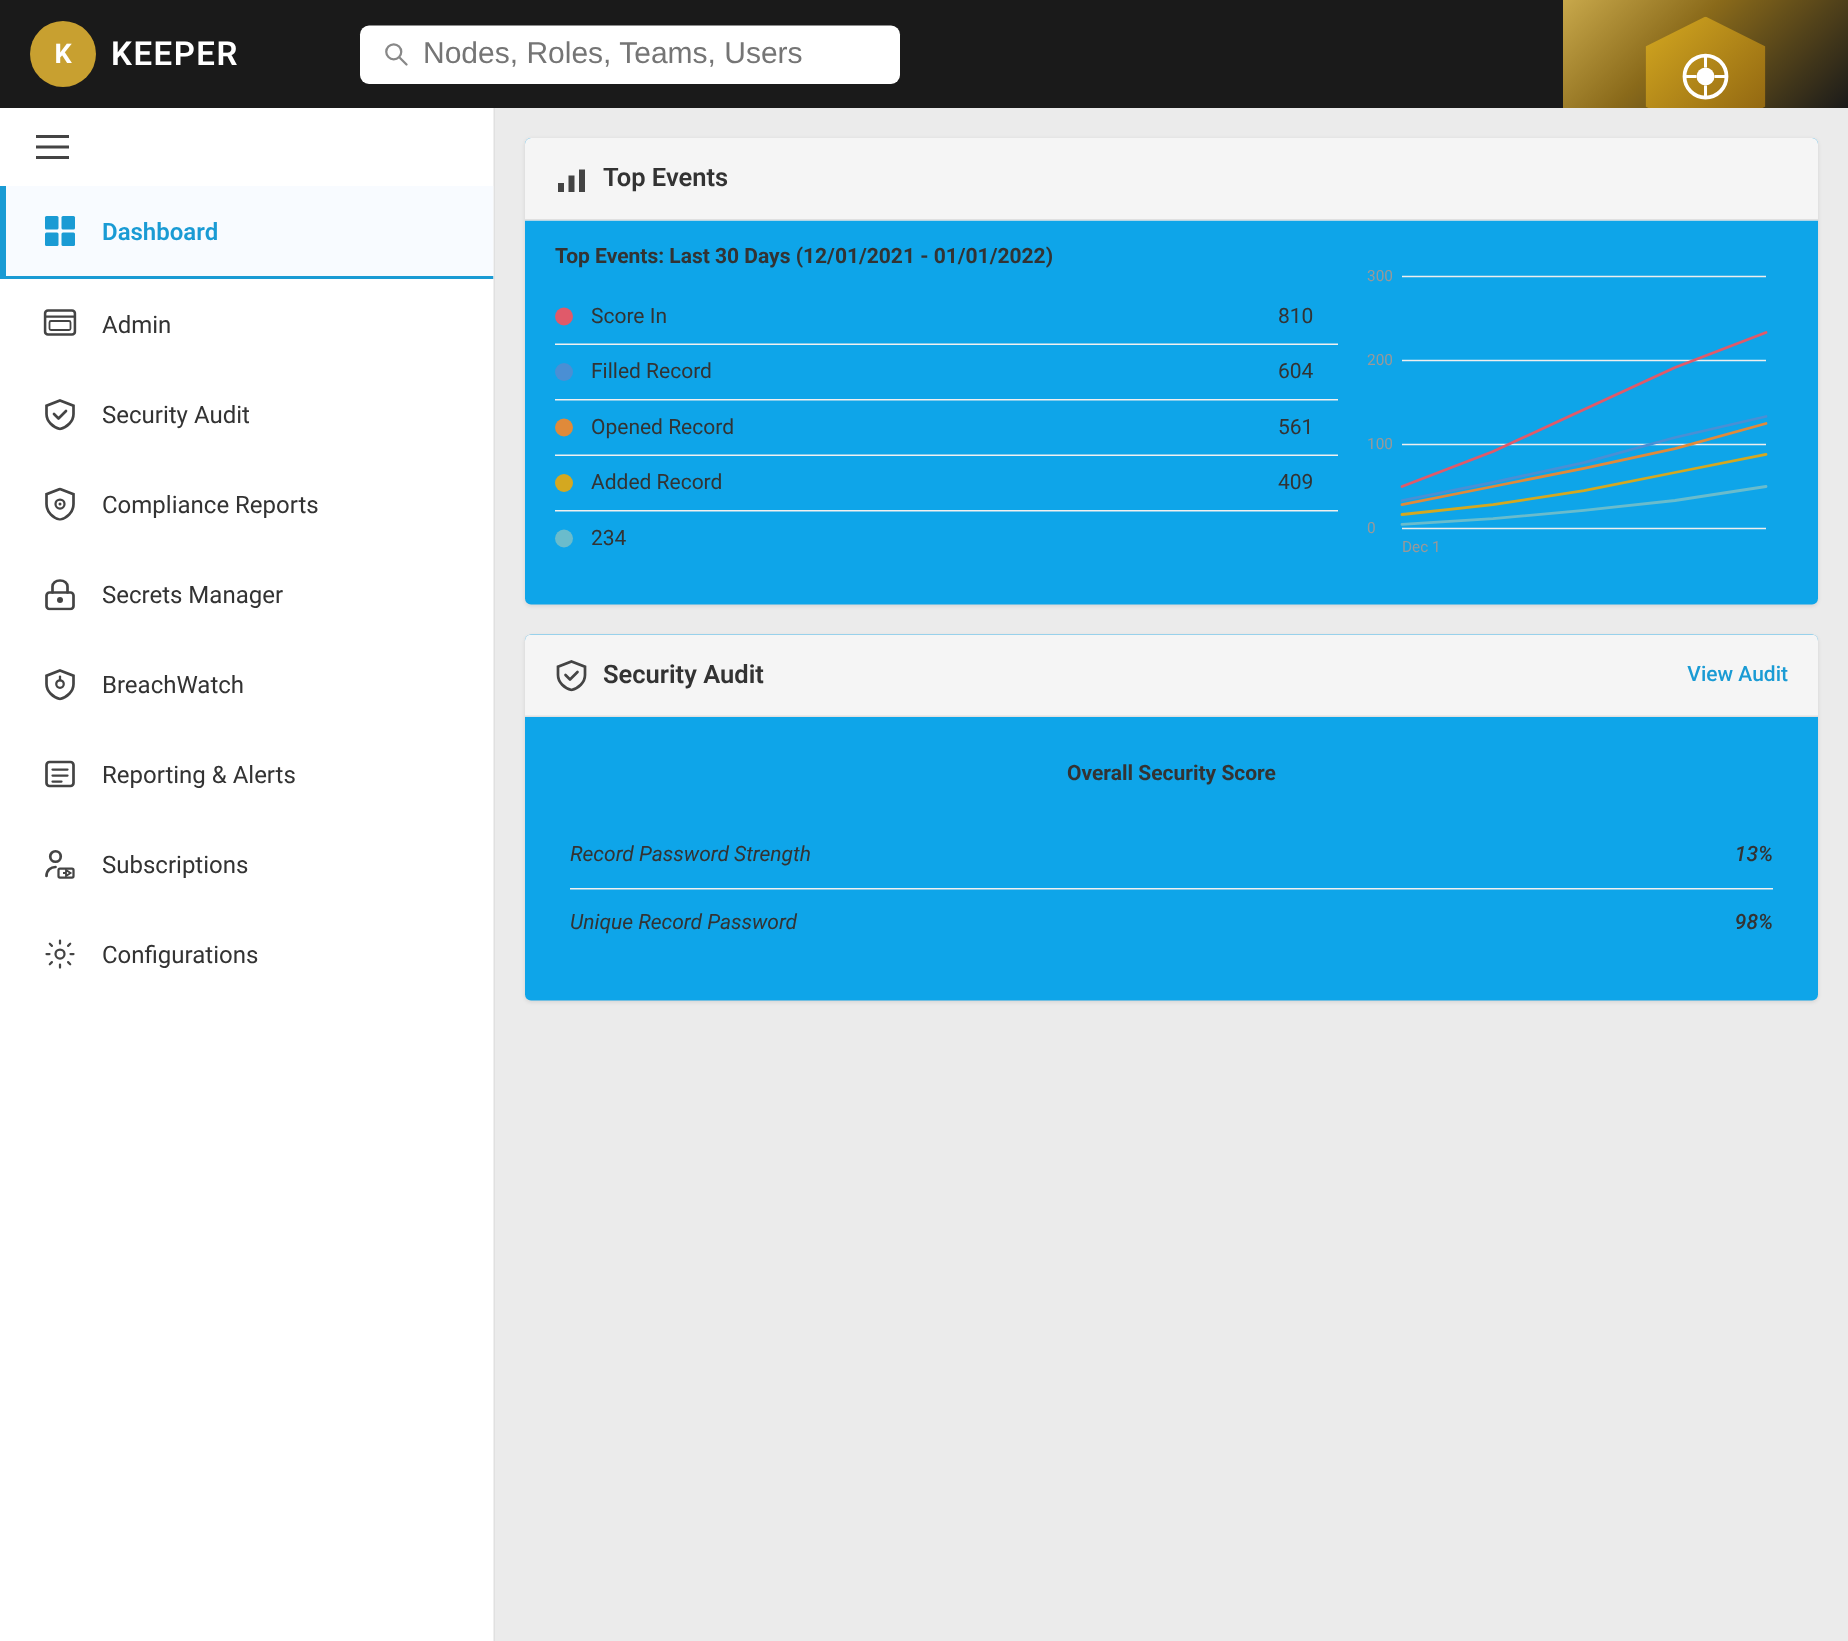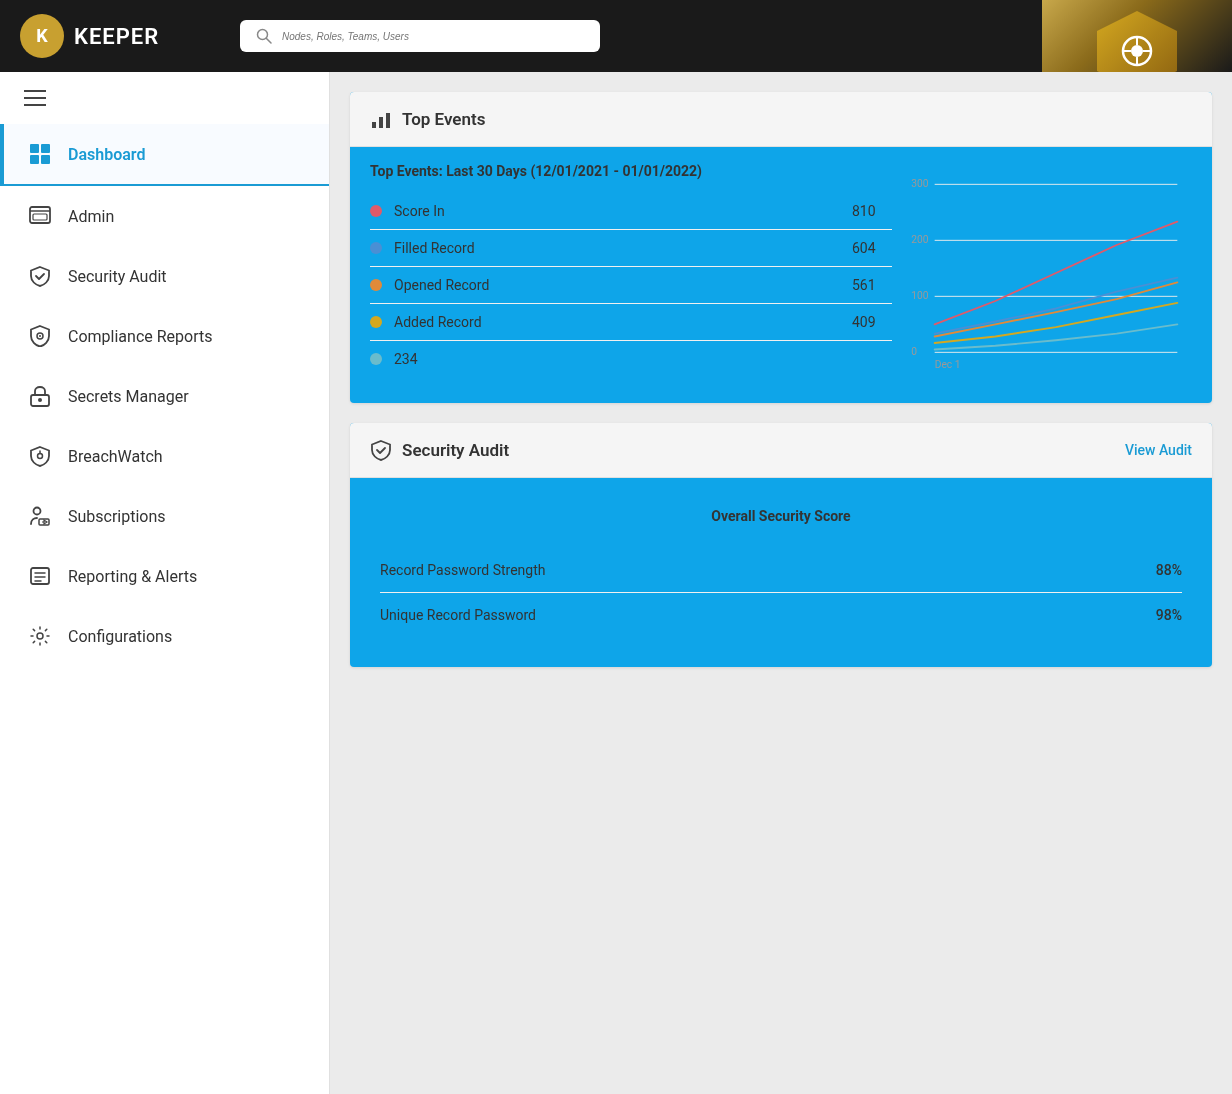--- a/index.html
+++ b/index.html
@@ -36,25 +36,24 @@
       align-items: center;
       background: white;
       border-radius: 6px;
       padding: 8px 16px;
       width: 360px;
       gap: 10px;
     }
     .search-bar input {
       border: none;
       outline: none;
-      font-size: 10px;
+      font-size: 20px;
       color: #0f172a;
       width: 100%;
       background: transparent;
-      font-style: italic;
     }
     .search-icon-svg { color: #888; flex-shrink: 0; }
     .header-product-img {
       width: 190px;
       height: 72px;
       background: linear-gradient(135deg, #c8a84b 0%, #8a6a1a 40%, #1a1a1a 100%);
       display: flex;
       align-items: center;
       justify-content: center;
       overflow: hidden;
@@ -255,20 +254,21 @@
       padding: 0 10px;
     }
     .metric-row {
       display: flex;
       justify-content: space-between;
       align-items: flex-start;
       padding: 14px 0;
       border-bottom: 1px solid #f0f0f0;
       font-size: 14px;
       color: #333;
+      font-style: italic;
     }
     .metric-row:last-child { border-bottom: none; }
     .metric-value { font-weight: 500; color: #333; }
   </style>
 </head>
 <body>
 
 <header class="header">
   <div class="logo-area">
 
@@ -374,39 +374,39 @@
           <circle cx="11" cy="11" r="2.5" stroke="#444" stroke-width="1.5" fill="none"></circle>
           <line x1="11" y1="6" x2="11" y2="8.5" stroke="#444" stroke-width="1.5" stroke-linecap="round"></line>
         </svg>
       </div>
       <span class="sidebar-item-label">BreachWatch</span>
     </div>
 
     <div class="sidebar-item">
       <div class="sidebar-item-icon">
         <svg width="22" height="22" viewBox="0 0 22 22" fill="none">
+          <rect x="2" y="3" width="18" height="16" rx="2" stroke="#444" stroke-width="1.8" fill="none"></rect>
+          <line x1="6" y1="8" x2="16" y2="8" stroke="#444" stroke-width="1.5" stroke-linecap="round"></line>
+          <line x1="6" y1="12" x2="16" y2="12" stroke="#444" stroke-width="1.5" stroke-linecap="round"></line>
+          <line x1="6" y1="16" x2="12" y2="16" stroke="#444" stroke-width="1.5" stroke-linecap="round"></line>
+        </svg>
+      </div>
+      <span class="sidebar-item-label">Reporting &amp; Alerts</span>
+    </div>
+
+    <div class="sidebar-item">
+      <div class="sidebar-item-icon">
+        <svg width="22" height="22" viewBox="0 0 22 22" fill="none">
           <circle cx="8" cy="6" r="3.5" stroke="#444" stroke-width="1.8" fill="none"></circle>
           <path d="M2 19 C2 15 5 13 8 13" stroke="#444" stroke-width="1.8" stroke-linecap="round"></path>
           <rect x="10" y="14" width="10" height="6" rx="1" stroke="#444" stroke-width="1.5" fill="none"></rect>
           <path d="M13 17 L15 17 M15 17 L15 15 L18 17 L15 19 L15 17" stroke="#444" stroke-width="1.2" fill="none"></path>
         </svg>
       </div>
       <span class="sidebar-item-label">Subscriptions</span>
-    </div>
-
-    <div class="sidebar-item">
-      <div class="sidebar-item-icon">
-        <svg width="22" height="22" viewBox="0 0 22 22" fill="none">
-          <rect x="2" y="3" width="18" height="16" rx="2" stroke="#444" stroke-width="1.8" fill="none"></rect>
-          <line x1="6" y1="8" x2="16" y2="8" stroke="#444" stroke-width="1.5" stroke-linecap="round"></line>
-          <line x1="6" y1="12" x2="16" y2="12" stroke="#444" stroke-width="1.5" stroke-linecap="round"></line>
-          <line x1="6" y1="16" x2="12" y2="16" stroke="#444" stroke-width="1.5" stroke-linecap="round"></line>
-        </svg>
-      </div>
-      <span class="sidebar-item-label">Reporting &amp; Alerts</span>
     </div>
 
 
     <div class="sidebar-item">
       <div class="sidebar-item-icon">
         <svg width="22" height="22" viewBox="0 0 22 22" fill="none">
           <circle cx="11" cy="11" r="3" stroke="#444" stroke-width="1.5" fill="none"></circle>
           <path d="M11 2 L11 4 M11 18 L11 20 M2 11 L4 11 M18 11 L20 11 M4.2 4.2 L5.6 5.6 M16.4 16.4 L17.8 17.8 M17.8 4.2 L16.4 5.6 M5.6 16.4 L4.2 17.8" stroke="#444" stroke-width="1.5" stroke-linecap="round"></path>
         </svg>
       </div>
@@ -493,21 +493,21 @@
         <span class="card-title">Security Audit</span>
         <span class="card-header-action">View Audit</span>
       </div>
       <div class="security-content">
 
         <div class="gauge-label">Overall Security Score</div>
 
         <div class="security-metrics">
           <div class="metric-row">
             <span>Record Password Strength</span>
-            <span class="metric-value">88%</span>
+            <span class="metric-value">13%</span>
           </div>
           <div class="metric-row">
             <span>Unique Record Password</span>
             <span class="metric-value">98%</span>
           </div>
         </div>
       </div>
     </div>
 
   </main>

